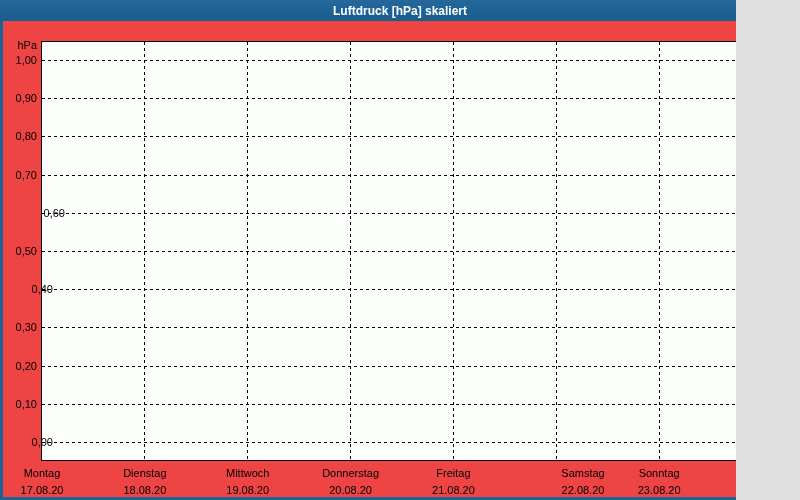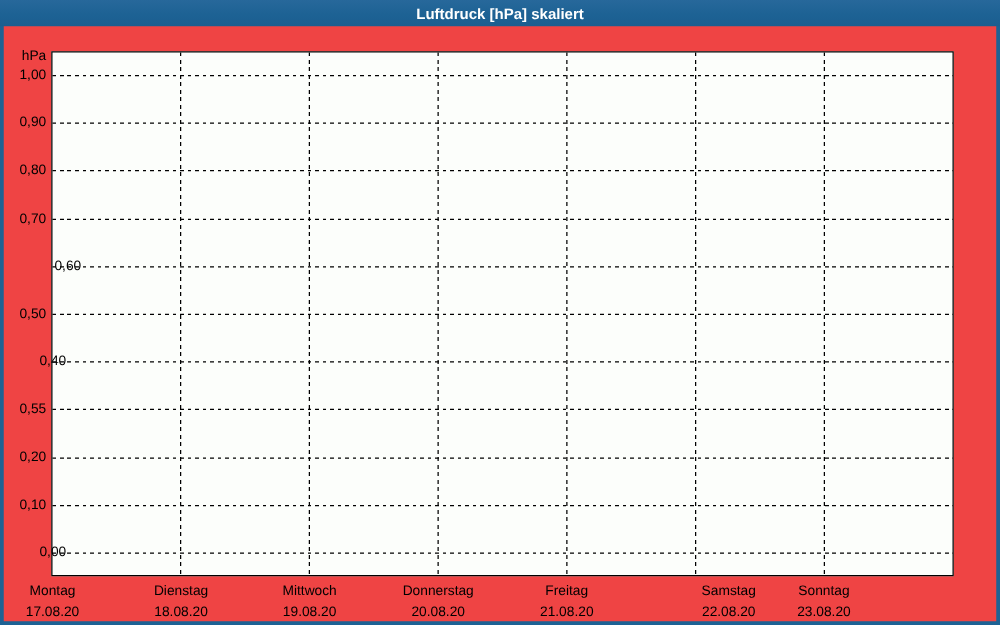--- a/index.html
+++ b/index.html
@@ -1,17 +1,17 @@
 <!DOCTYPE html>
 <html><head>
 <meta charset="utf-8">
 <style>
   html,body{margin:0;padding:0;background:#e0e0e0;}
   .window{
-    position:relative;width:800px;height:500px;overflow:hidden;
+    position:relative;width:736px;height:500px;overflow:hidden;
     background:#1d6294;
     font-family:"Liberation Sans",sans-serif;
     -webkit-font-smoothing:antialiased;
   }
   .titlebar{
     position:absolute;left:0;top:0;width:800px;height:21px;
     background:linear-gradient(180deg,#27689b 0%,#1d6294 55%,#1b5e90 100%);
     display:flex;align-items:center;justify-content:center;
   }
   .titlebar .title{
@@ -76,21 +76,21 @@
         <div class="vgrid" style="left: 616.643px;"></div>
       </div>
     <div id="y-axis">
         <div class="ytick" style="top: 33px;">1,00</div>
         <div class="ytick" style="top: 71.2px;">0,90</div>
         <div class="ytick" style="top: 109.4px;">0,80</div>
         <div class="ytick" style="top: 147.6px;">0,70</div>
         <div class="ytick" style="top: 185.8px; padding-left: 28px;">0,60</div>
         <div class="ytick" style="top: 224px;">0,50</div>
         <div class="ytick" style="top: 262.2px; margin-left: 16px;">0,40</div>
-        <div class="ytick" style="top: 300.4px;">0,55</div>
+        <div class="ytick" style="top: 300.4px;">0,30</div>
         <div class="ytick" style="top: 338.6px;">0,20</div>
         <div class="ytick" style="top: 376.8px;">0,10</div>
         <div class="ytick" style="top: 415px; margin-left: 16px;">0,00</div>
       </div>
     <div id="x-axis">
         <div class="xtick" style="left: 39px; top: 444px;">
           <div class="">Montag</div>
           <div class="">17.08.20</div>
         </div>
         <div class="xtick" style="left: 141.857px; top: 444px;">

